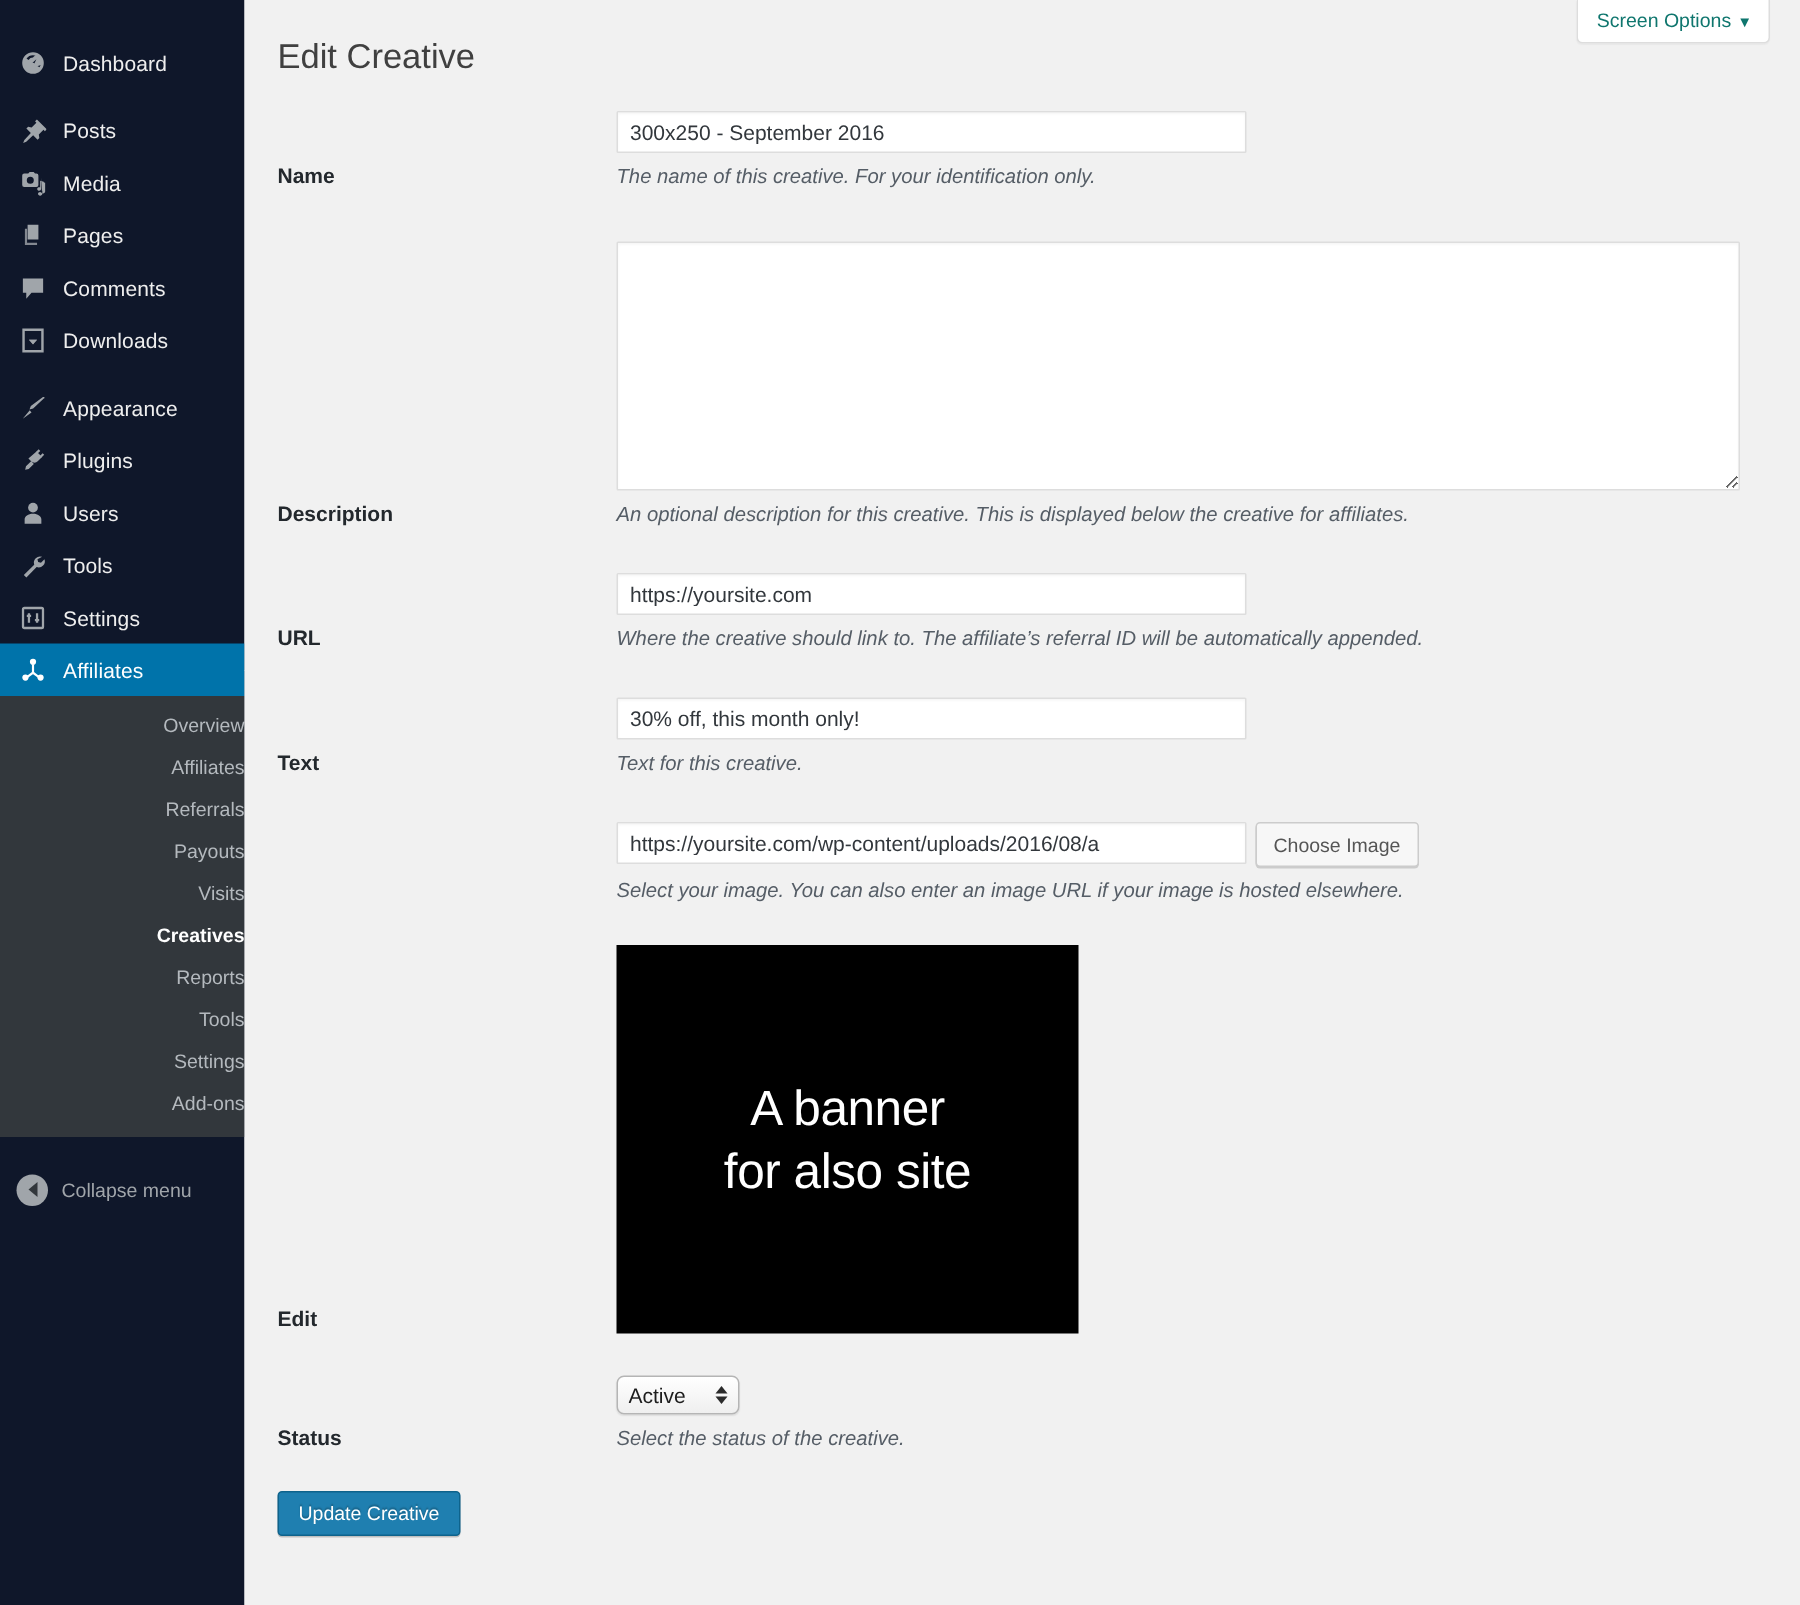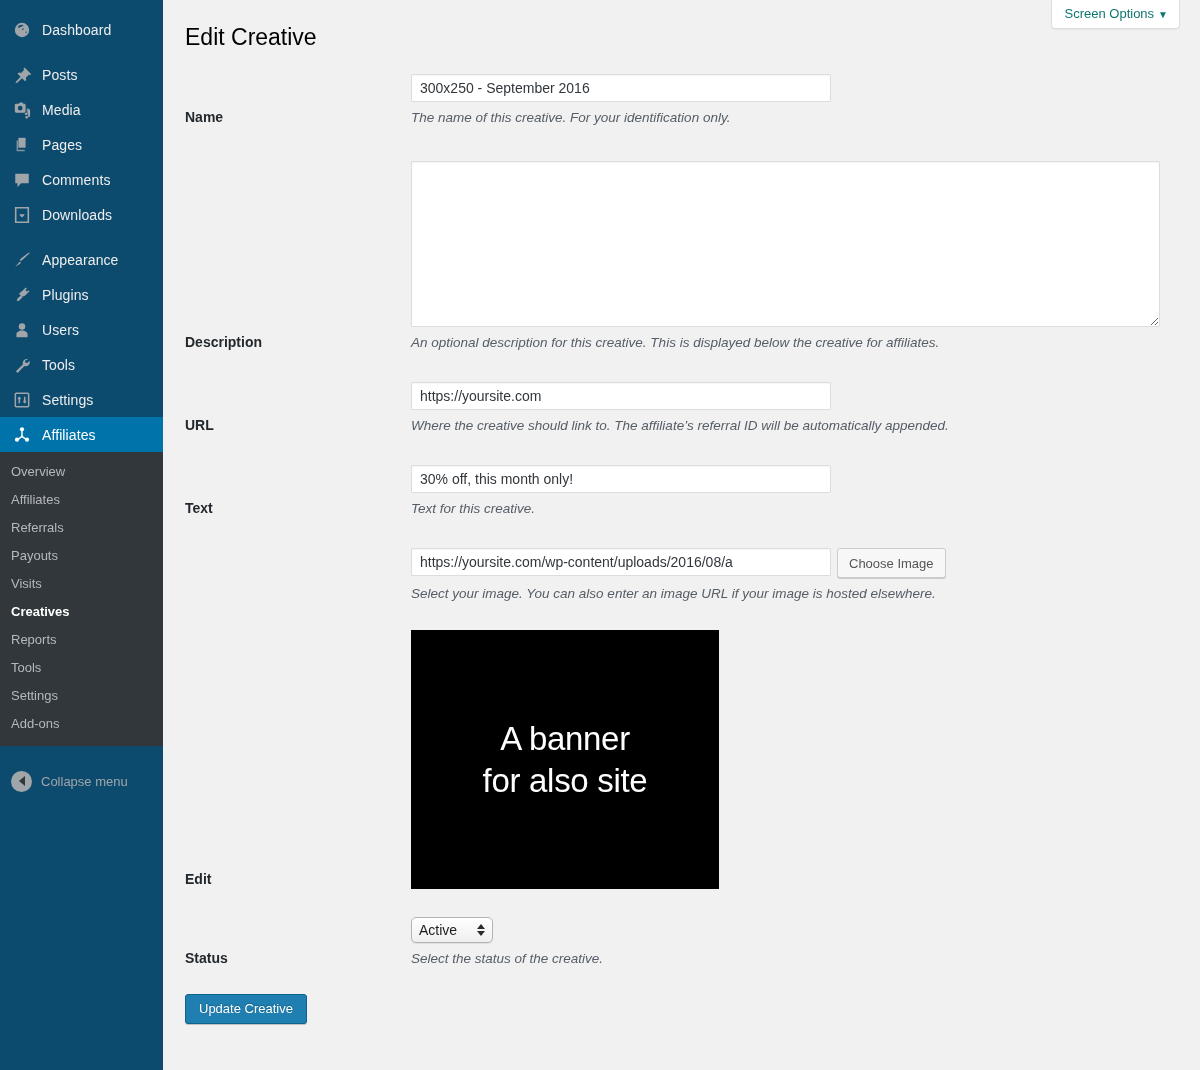--- a/index.html
+++ b/index.html
@@ -11,23 +11,24 @@
     font-family: "Liberation Sans", sans-serif;
     -webkit-font-smoothing: antialiased;
   }
 
   .app { display: flex; width: 1200px; height: 1070px; }
 
   
   .sidebar {
     width: 163px;
     flex: 0 0 163px;
-    background: #0c4a6e;
+    background: #0f172a;
     position: relative;
-    padding-top: 12px;
+    padding-top: 24px;
+    text-align: right;
   }
   .menu-item {
     display: flex;
     align-items: center;
     height: 35px;
     padding-left: 11px;
     color: #eeeeee;
     font-size: 14px;
     line-height: 1;
     position: relative;
@@ -123,21 +124,21 @@
     font-size: 13px;
     color: #0f766e;
     cursor: pointer;
     box-shadow: 0 1px 1px rgba(0,0,0,.04);
   }
   .screen-options .caret { font-size: 10px; margin-left: 4px; }
 
   .page-title {
     font-size: 23px;
     font-weight: 400;
-    color: #000000;
+    color: #404040;
     margin: 0;
     padding: 23px 0 0 0;
     line-height: 29px;
   }
 
   .form { margin-top: 22px; }
 
   .row { display: flex; align-items: flex-end; margin-bottom: 0; }
   .row .label {
     flex: 0 0 226px;

